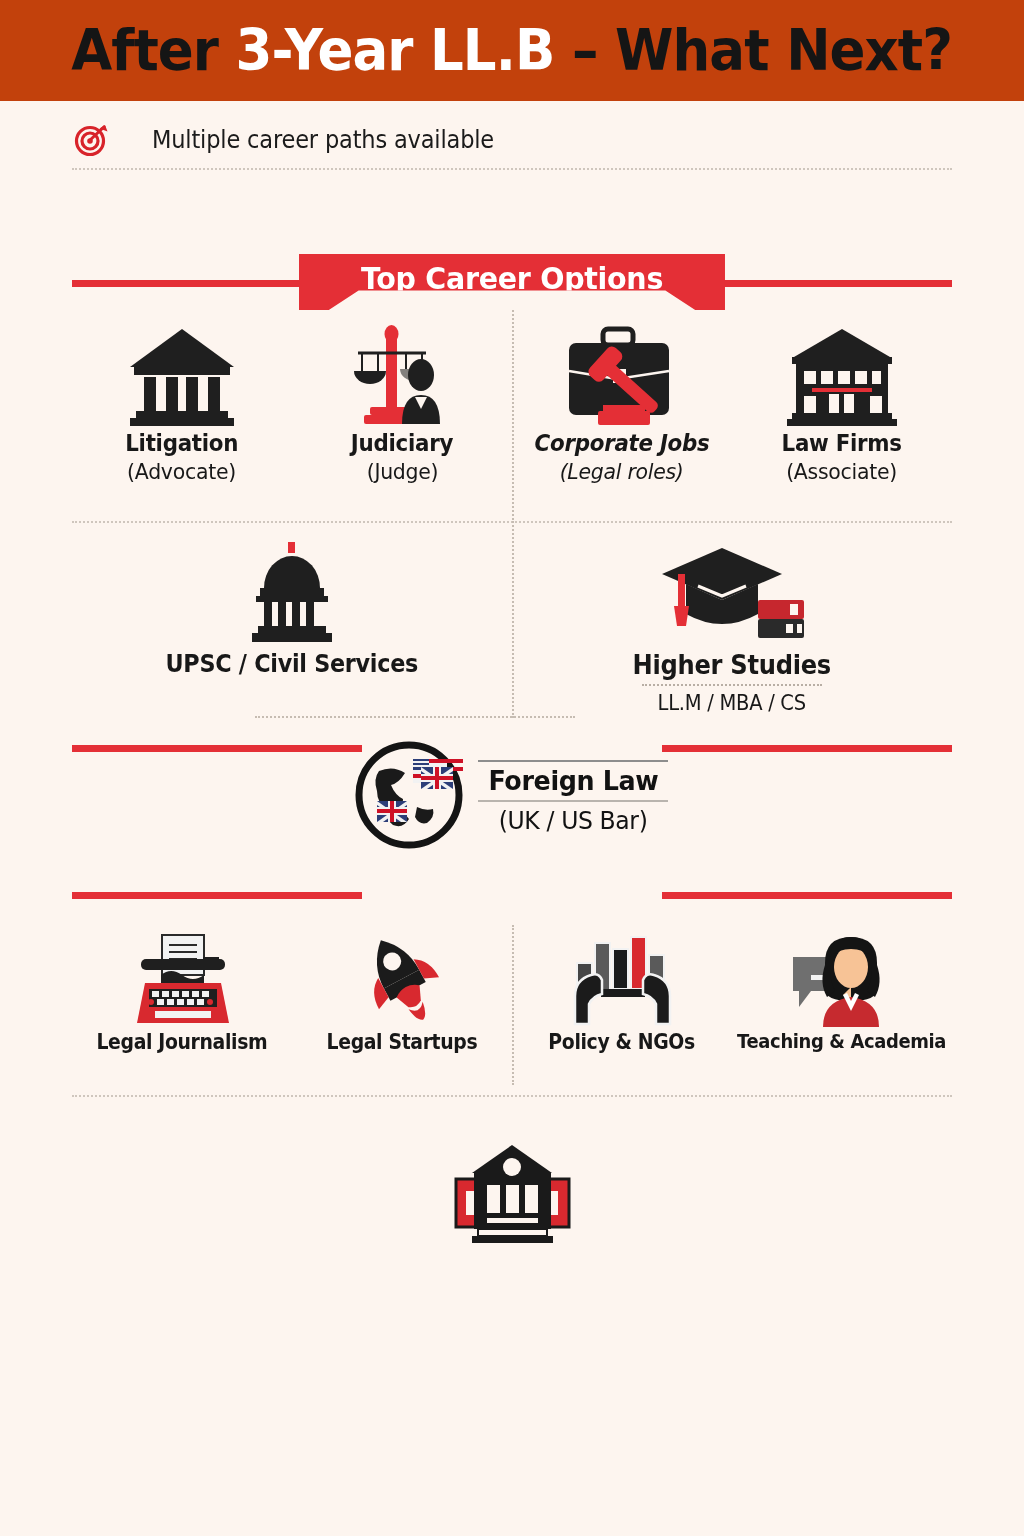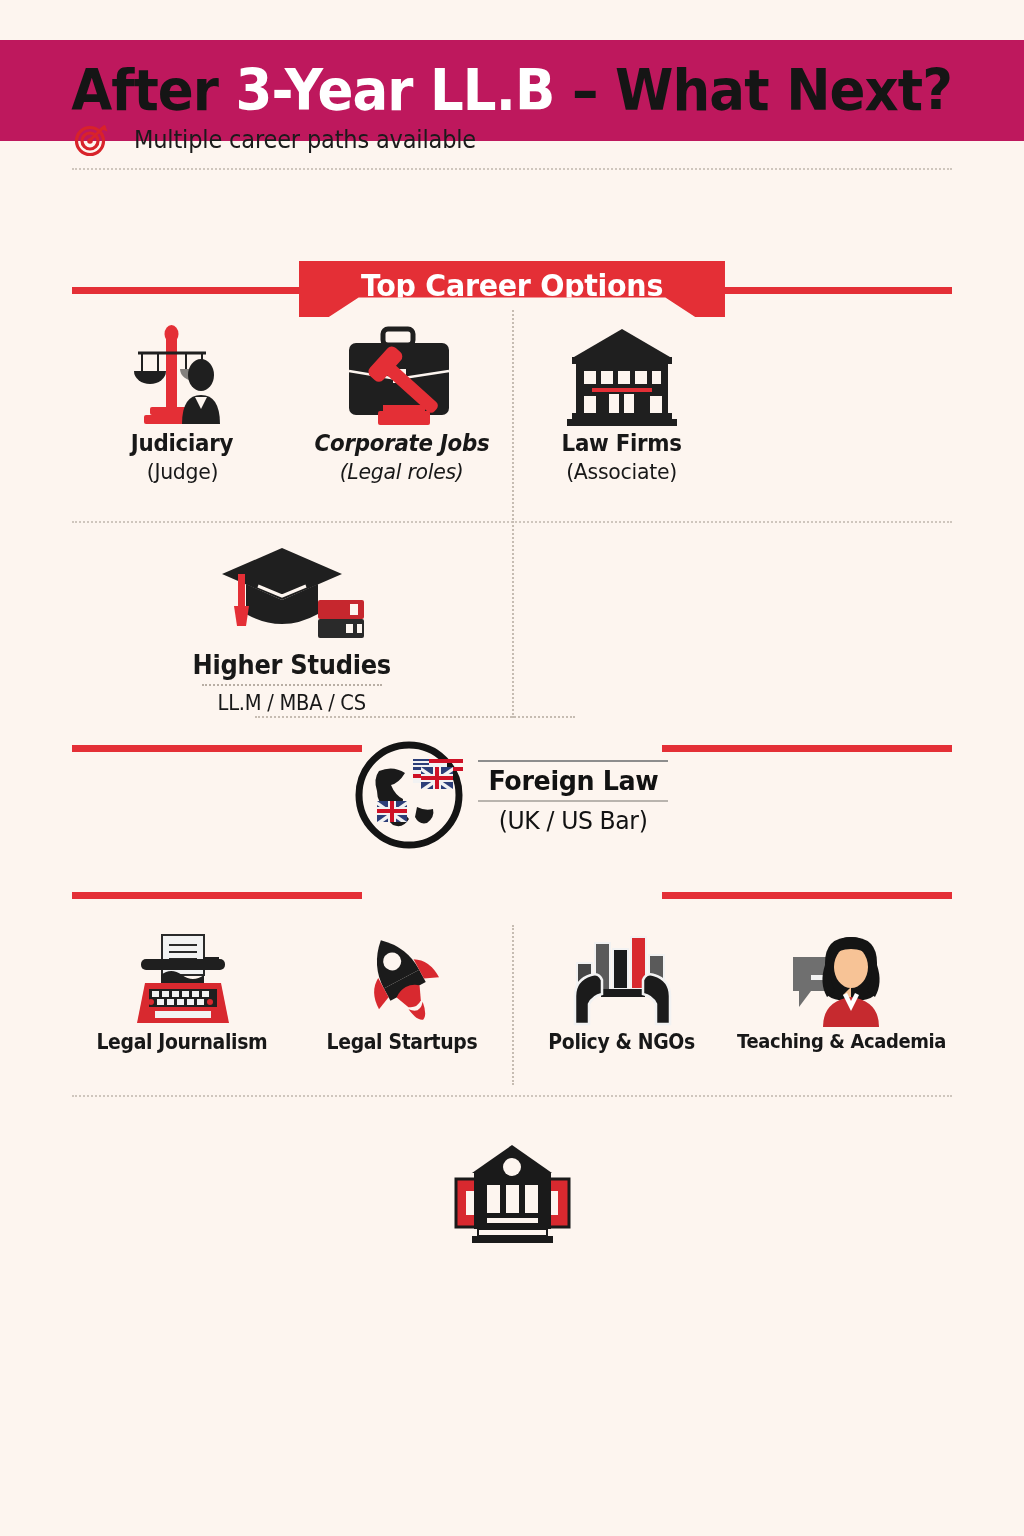--- a/index.html
+++ b/index.html
@@ -20,25 +20,24 @@
     position: relative;
     background: #FDF5EF;
   }
 
   
   .header-band {
     position: absolute;
     left: 0; top: 0;
     width: 1024px;
     height: 101px;
-    background: #be185d;
+    background: #c2410c;
     display: flex;
     align-items: center;
     justify-content: center;
-    margin-top: 40px;
   }
   .title {
     font-family: "DejaVu Sans", sans-serif;
     font-weight: bold;
     font-size: 57px;
     letter-spacing: -1px;
     line-height: 1;
     white-space: nowrap;
     transform: scaleX(0.93);
     transform-origin: center;
@@ -49,21 +48,21 @@
   
   .bullets {
     position: absolute;
     left: 72px; top: 110px;
     width: 880px;
   }
   .bullet-row {
     display: flex;
     align-items: center;
     height: 58px;
-    gap: 22px;
+    gap: 40px;
   }
   .bullet-icon {
     width: 40px;
     height: 40px;
     flex: 0 0 40px;
     display: flex;
     align-items: center;
     justify-content: center;
   }
   .bullet-text {
@@ -302,32 +301,48 @@
           <polygon points="31,4 33.5,10.5 25.5,7.5" fill="#D8232A"></polygon>
         </svg>
       </div>
       <div class="bullet-text">Multiple career paths available</div>
     </div>
 
     <div class="dotted-h"></div>
 
   </div>
 
-  <div class="ribbon-wrap" style="top:261px;text-align:center;">
+  <div class="ribbon-wrap" style="top:254px;text-align:center;">
     <div class="ribbon-line left"></div>
     <div class="ribbon-line right"></div>
     <div class="ribbon">
       <span class="ribbon-label">Top Career Options</span>
     </div>
   </div>
 
   <div class="opt-grid" style="top:320px; height:200px;">
     <div class="vdots" style="left:440px; top:-10px; height:210px;"></div>
     <div class="opt-row">
 
+      <div class="opt-cell" style="width:25%;">
+        <div class="opt-icon">
+          <svg width="120" height="105" viewBox="0 0 120 105">
+            <polygon points="60,6 112,44 8,44" fill="#1f1f1f"></polygon>
+            <rect x="12" y="44" width="96" height="8" fill="#1f1f1f"></rect>
+            <rect x="22" y="54" width="12" height="34" fill="#1f1f1f"></rect>
+            <rect x="44" y="54" width="12" height="34" fill="#1f1f1f"></rect>
+            <rect x="64" y="54" width="12" height="34" fill="#1f1f1f"></rect>
+            <rect x="86" y="54" width="12" height="34" fill="#1f1f1f"></rect>
+            <rect x="14" y="88" width="92" height="7" fill="#1f1f1f"></rect>
+            <rect x="8" y="95" width="104" height="8" fill="#1f1f1f"></rect>
+          </svg>
+        </div>
+        <div class="opt-title">Litigation</div>
+        <div class="opt-sub">(Advocate)</div>
+      </div>
 
       <div class="opt-cell" style="width:25%;">
         <div class="opt-icon">
           <svg width="120" height="105" viewBox="0 0 120 105">
             <rect x="44" y="12" width="11" height="72" fill="#E42F36"></rect>
             <ellipse cx="49.5" cy="11" rx="7" ry="9" fill="#E42F36"></ellipse>
             <rect x="28" y="84" width="44" height="8" rx="2" fill="#E42F36"></rect>
             <rect x="22" y="92" width="56" height="9" rx="2" fill="#E42F36"></rect>
             <line x1="16" y1="30" x2="84" y2="30" stroke="#1f1f1f" stroke-width="3"></line>
             <line x1="20" y1="30" x2="20" y2="48" stroke="#1f1f1f" stroke-width="2"></line>
@@ -392,20 +407,37 @@
   </div>
 
   <div class="opt-grid" style="top:521px;">
     <div class="dotted-h"></div>
   </div>
 
   <div class="opt-grid" style="top:540px; height:180px;">
     <div class="vdots" style="left:440px; top:-22px; height:200px;"></div>
     <div class="opt-row">
 
+      <div class="opt-cell" style="width:50%;">
+        <div class="opt-icon">
+          <svg width="120" height="110" viewBox="0 0 120 110">
+            <rect x="56" y="2" width="7" height="11" fill="#E42F36"></rect>
+            <path d="M32 48 a28 32 0 0 1 56 0 z" fill="#1f1f1f"></path>
+            <rect x="28" y="48" width="64" height="8" fill="#1f1f1f"></rect>
+            <rect x="24" y="56" width="72" height="6" fill="#1f1f1f"></rect>
+            <rect x="32" y="62" width="8" height="24" fill="#1f1f1f"></rect>
+            <rect x="46" y="62" width="8" height="24" fill="#1f1f1f"></rect>
+            <rect x="60" y="62" width="8" height="24" fill="#1f1f1f"></rect>
+            <rect x="74" y="62" width="8" height="24" fill="#1f1f1f"></rect>
+            <rect x="26" y="86" width="68" height="7" fill="#1f1f1f"></rect>
+            <rect x="20" y="93" width="80" height="9" fill="#1f1f1f"></rect>
+          </svg>
+        </div>
+        <div class="opt-title" style="font-size:24px;">UPSC / Civil Services</div>
+      </div>
 
       <div class="opt-cell" style="width:50%;">
         <div class="opt-icon">
           <svg width="145" height="110" viewBox="0 0 145 110">
             <polygon points="62,8 122,34 62,60 2,34" fill="#1f1f1f"></polygon>
             <path d="M26 44 L26 74 q36 20 72 0 L98 44 L62 60 z" fill="#1f1f1f"></path>
             <path d="M38 46 L62 56 L86 46" fill="none" stroke="#FDF5EF" stroke-width="3"></path>
             <rect x="18" y="34" width="7" height="34" fill="#E42F36"></rect>
             <polygon points="14,66 29,66 26,86 17,86" fill="#E42F36"></polygon>
             <rect x="98" y="60" width="46" height="19" rx="2" fill="#C6272E"></rect>

